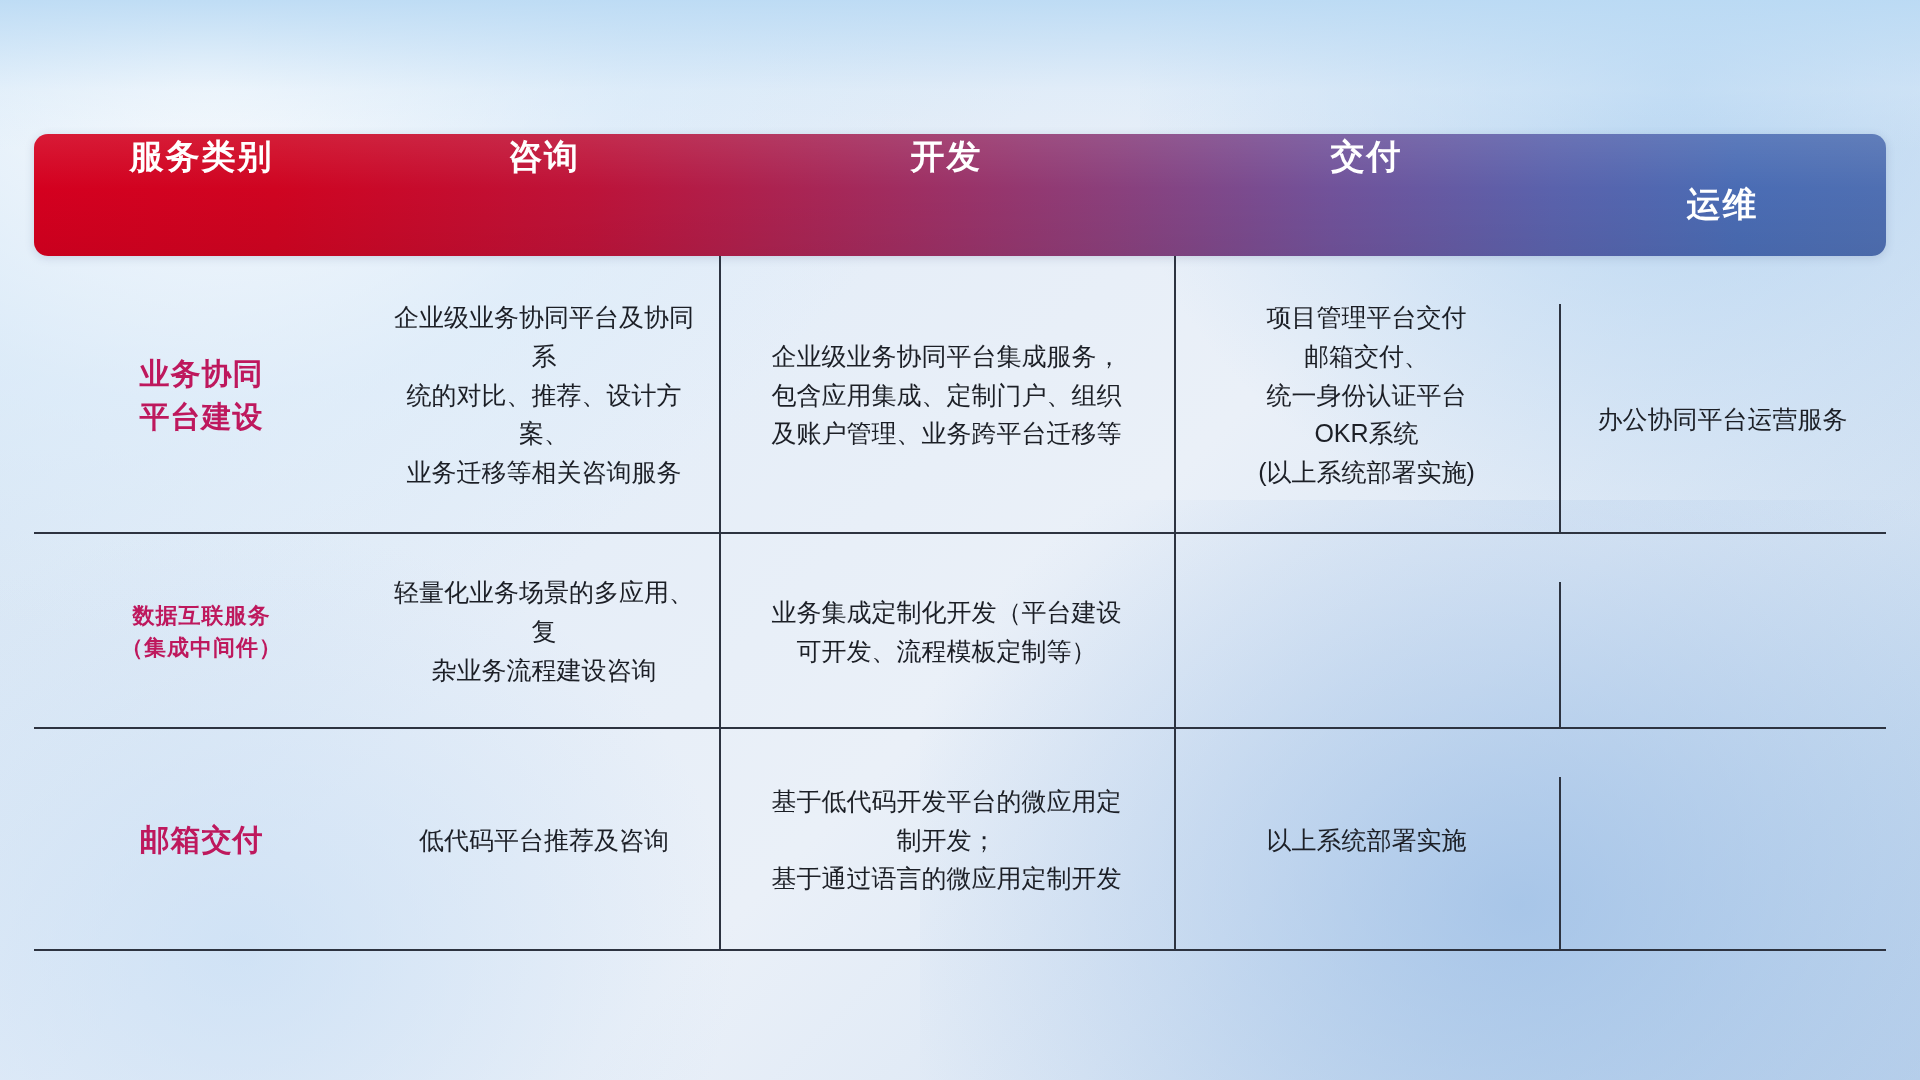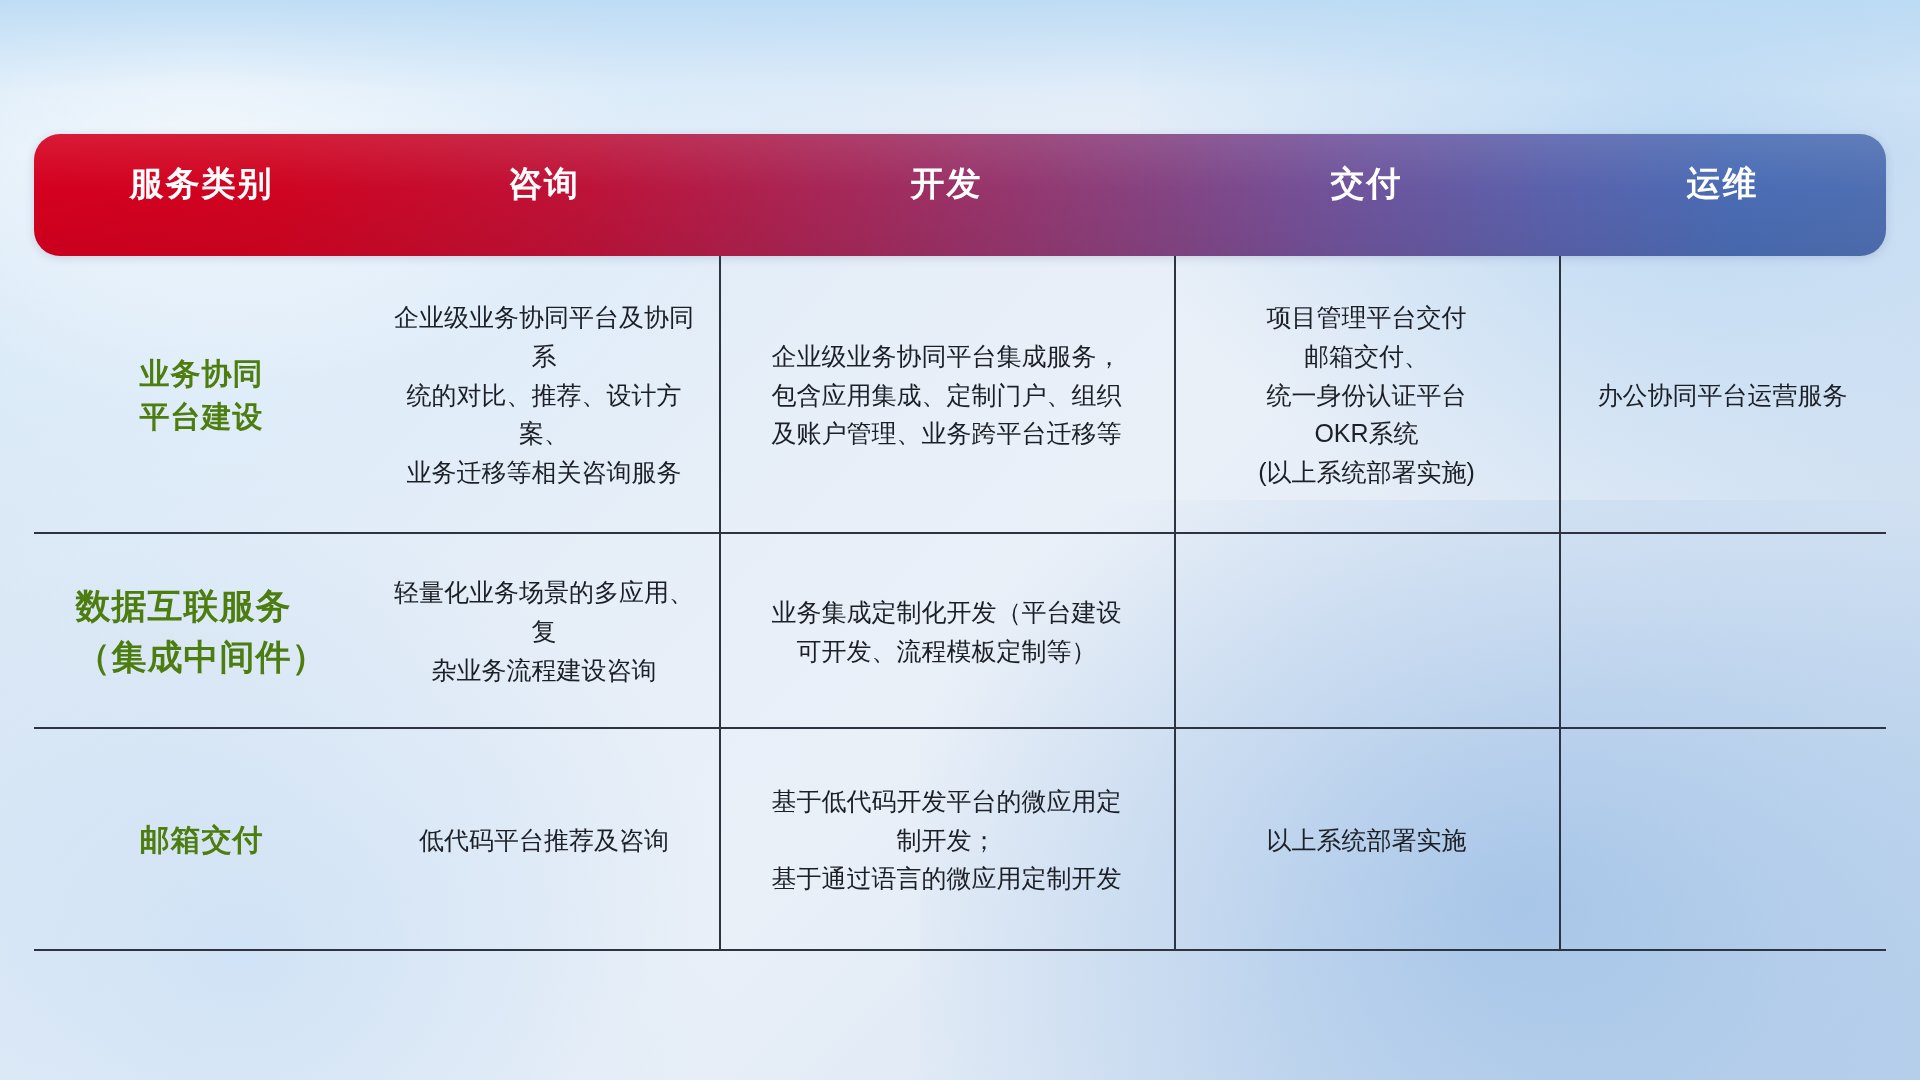--- a/index.html
+++ b/index.html
@@ -77,33 +77,33 @@
     position: absolute;
     left: 34px;
     top: 134px;
     width: 1852px;
     height: 817px;
   }
 
   #table-head {
     position: relative;
     height: 122px;
-    border-radius: 26px;
+    border-radius: 14px;
     background: linear-gradient(90deg,
         #d4001f 0%,
         #cf0421 13%,
         #bd1339 30%,
         #a32a5c 45%,
         #8b3f7b 58%,
         #71529a 70%,
         #5a62ac 82%,
         #4a6cb4 92%,
         #4f6fb2 100%);
     display: flex;
-    align-items: center;
+    align-items: flex-start;
     box-shadow: 0 2px 10px rgba(60,80,130,0.18);
     overflow: hidden;
   }
   #table-head::after {
     content: "";
     position: absolute;
     inset: 0;
     background: linear-gradient(180deg,
         rgba(255,255,255,0.10) 0%,
         rgba(255,255,255,0.0) 45%,
@@ -121,21 +121,21 @@
     position: relative;
     z-index: 2;
     white-space: nowrap;
   }
 
   
   .c0 { width: 335px; }
   .c1 { width: 350px; }
   .c2 { width: 455px; }
   .c3 { width: 385px; }
-  .c4 { width: 327px; }
+  .c4 { width: 327px; margin-top: 48px; }
 
   #table-body {
     position: relative;
     display: flex;
     flex-direction: column;
     height: 695px;
   }
 
   .body-row {
     display: flex;
@@ -170,29 +170,30 @@
     position: absolute;
     left: 0;
     top: 0;
     bottom: 0;
     width: 2px;
     background: #2d3340;
   }
   .row-2 .cell.div::before { bottom: 0; }
 
   .rowlabel {
-    color: #4d7c0f;
+    color: #be185d;
     font-size: 30px;
     font-weight: 700;
     line-height: 1.45;
+    text-align: center;
     letter-spacing: 1px;
     white-space: pre-line;
   }
   .rowlabel.small {
-    font-size: 35px;
+    font-size: 22px;
   }
 
   .celltext {
     color: #1c1f26;
     font-size: 25px;
     line-height: 1.55;
     text-align: center;
     white-space: pre-line;
   }
 </style>

